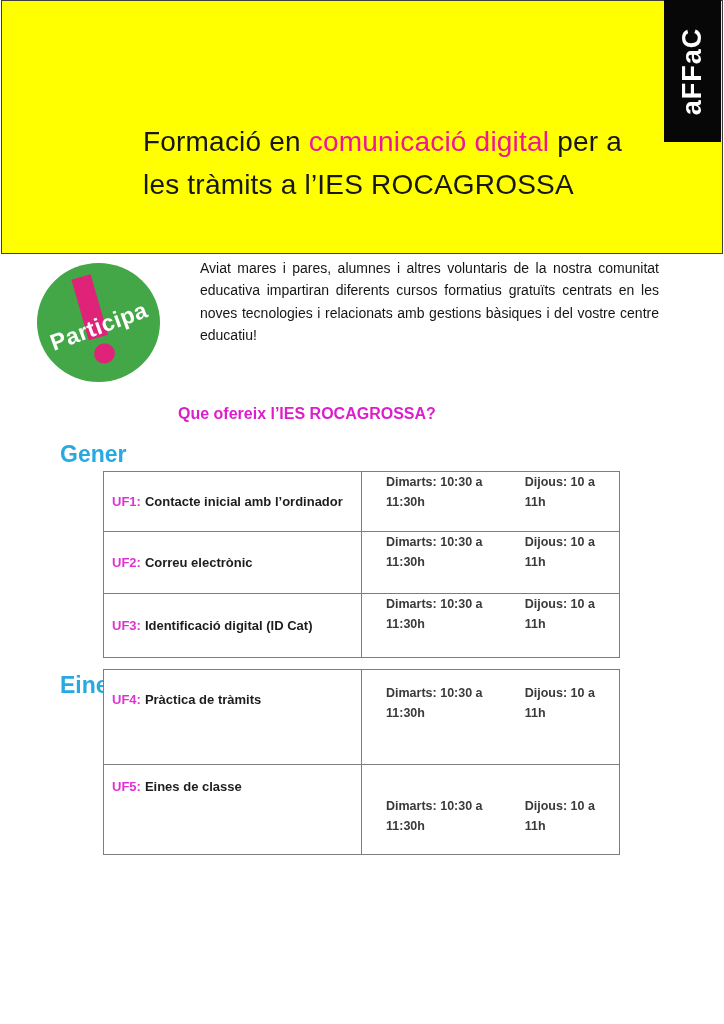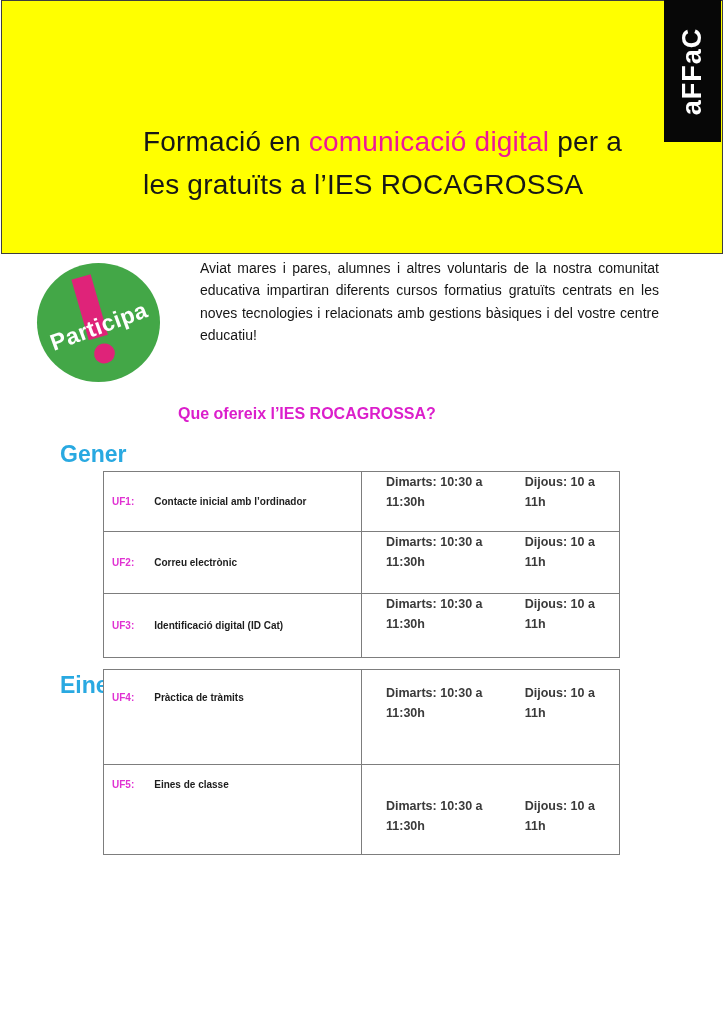--- a/index.html
+++ b/index.html
@@ -48,40 +48,40 @@
 
   
   .course-table{position:absolute;left:103px;width:517px;display:grid;
                 grid-template-columns:257px 1fr;border:1px solid var(--table-border);
                 background:#fff;}
   #table1{top:471px;grid-template-rows:59px 62px 64px;}
   #table2{top:669px;grid-template-rows:94px 90px;}
   .cell{display:flex;}
   .cell:nth-child(even){border-left:1px solid var(--table-border);}
   .cell:nth-child(n+3){border-top:1px solid var(--table-border);}
-  .cell.label{padding:0 8px;align-items:center;font-size:10px;font-weight:bold;color:#1d1d1d;}
+  .cell.label{padding:0 8px;align-items:center;font-size:13px;font-weight:bold;color:#1d1d1d;}
   .cell.label .uf{color:var(--uf-magenta);}
-  .cell.label .course-title{margin-left:20px;}
+  .cell.label .course-title{margin-left:4px;}
   .cell.sched{flex-direction:row;justify-content:center;padding-left:24px;
               font-size:12.5px;font-weight:bold;color:var(--schedule-text);line-height:20px;}
   
   #table2 .cell.label{align-items:flex-start;padding-top:22px;}
   #table2 .cell.sched{justify-content:flex-start;padding-top:13px;}
   #table2 .cell.label.r1{padding-top:14px;}
   #table2 .cell.sched.r1{padding-top:31px;}
 </style>
 </head>
 <body>
 
 <div class="page">
 
   <header class="banner">
     <div class="banner-title">
       <div><span>Formació en </span><span class="accent">comunicació digital</span><span> per a</span></div>
-      <div>les gratuïts a l’IES ROCAGROSSA</div>
+      <div>les tràmits a l’IES ROCAGROSSA</div>
     </div>
     <div class="logo-box">
       <span class="logo-text">aFFaC</span>
     </div>
   </header>
 
   <div class="badge">
     <div class="excl">
       <div class="excl-bar"></div>
       <div class="excl-dot"></div>

